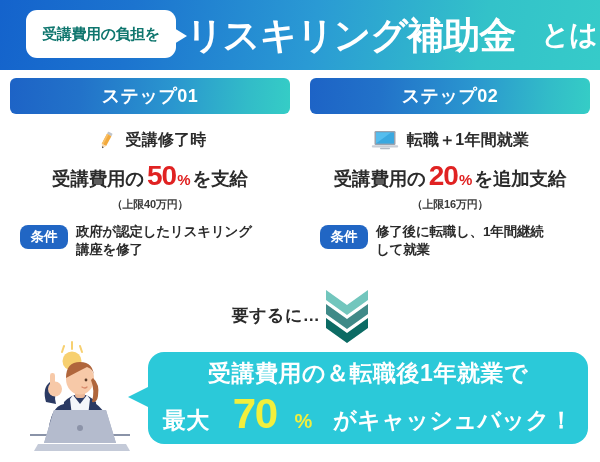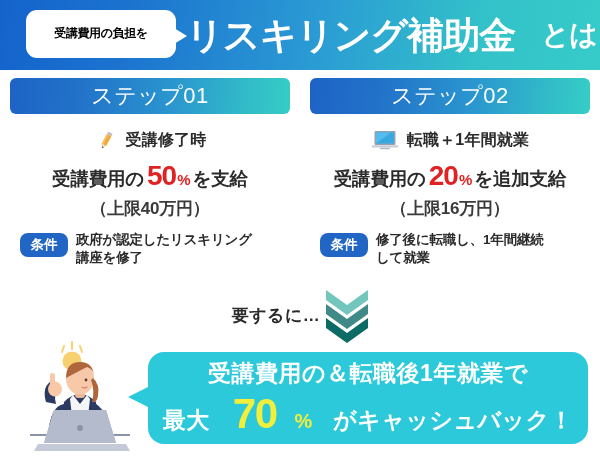--- a/index.html
+++ b/index.html
@@ -31,22 +31,22 @@
     width: 150px; height: 48px;
     background: #ffffff;
     border-radius: 11px;
     display: flex;
     flex-direction: column;
     align-items: center;
     justify-content: center;
     line-height: 1.15;
   }
   .header-bubble-line {
-    color: #000000;
-    font-size: 12px;
+    color: #0f766e;
+    font-size: 15px;
     font-weight: bold;
     letter-spacing: -0.4px;
     white-space: nowrap;
   }
   .header-bubble-tail {
     position: absolute;
     left: 174px; top: 28px;
     width: 0; height: 0;
     border-top: 8px solid transparent;
     border-bottom: 8px solid transparent;
@@ -92,22 +92,22 @@
   .step-banner {
     width: 280px; height: 36px;
     border-radius: 6px;
     background: linear-gradient(95deg, #1d63c6 0%, #2272c9 25%, #2a96cf 58%, #32bcc8 85%, #35cdc6 100%);
     display: flex;
     align-items: center;
     justify-content: center;
   }
   .step-banner-label {
     color: #ffffff;
-    font-size: 22px;
-    font-weight: normal;
+    font-size: 18px;
+    font-weight: bold;
     letter-spacing: 0.5px;
     white-space: nowrap;
   }
   .step-sub {
     margin-top: 13px;
     display: flex;
     align-items: center;
     justify-content: center;
     gap: 8px;
     height: 26px;
@@ -141,21 +141,21 @@
   }
   .amount-pct {
     font-size: 15px;
     font-weight: bold;
     color: #e02222;
     padding-right: 2px;
   }
   .step-cap {
     margin-top: 5px;
     text-align: center;
-    font-size: 17px;
+    font-size: 11px;
     font-weight: bold;
     color: #3a3a3a;
     letter-spacing: -0.2px;
   }
   .step-cond {
     margin-top: 11px;
     display: flex;
     align-items: flex-start;
     gap: 8px;
     padding-left: 10px;

